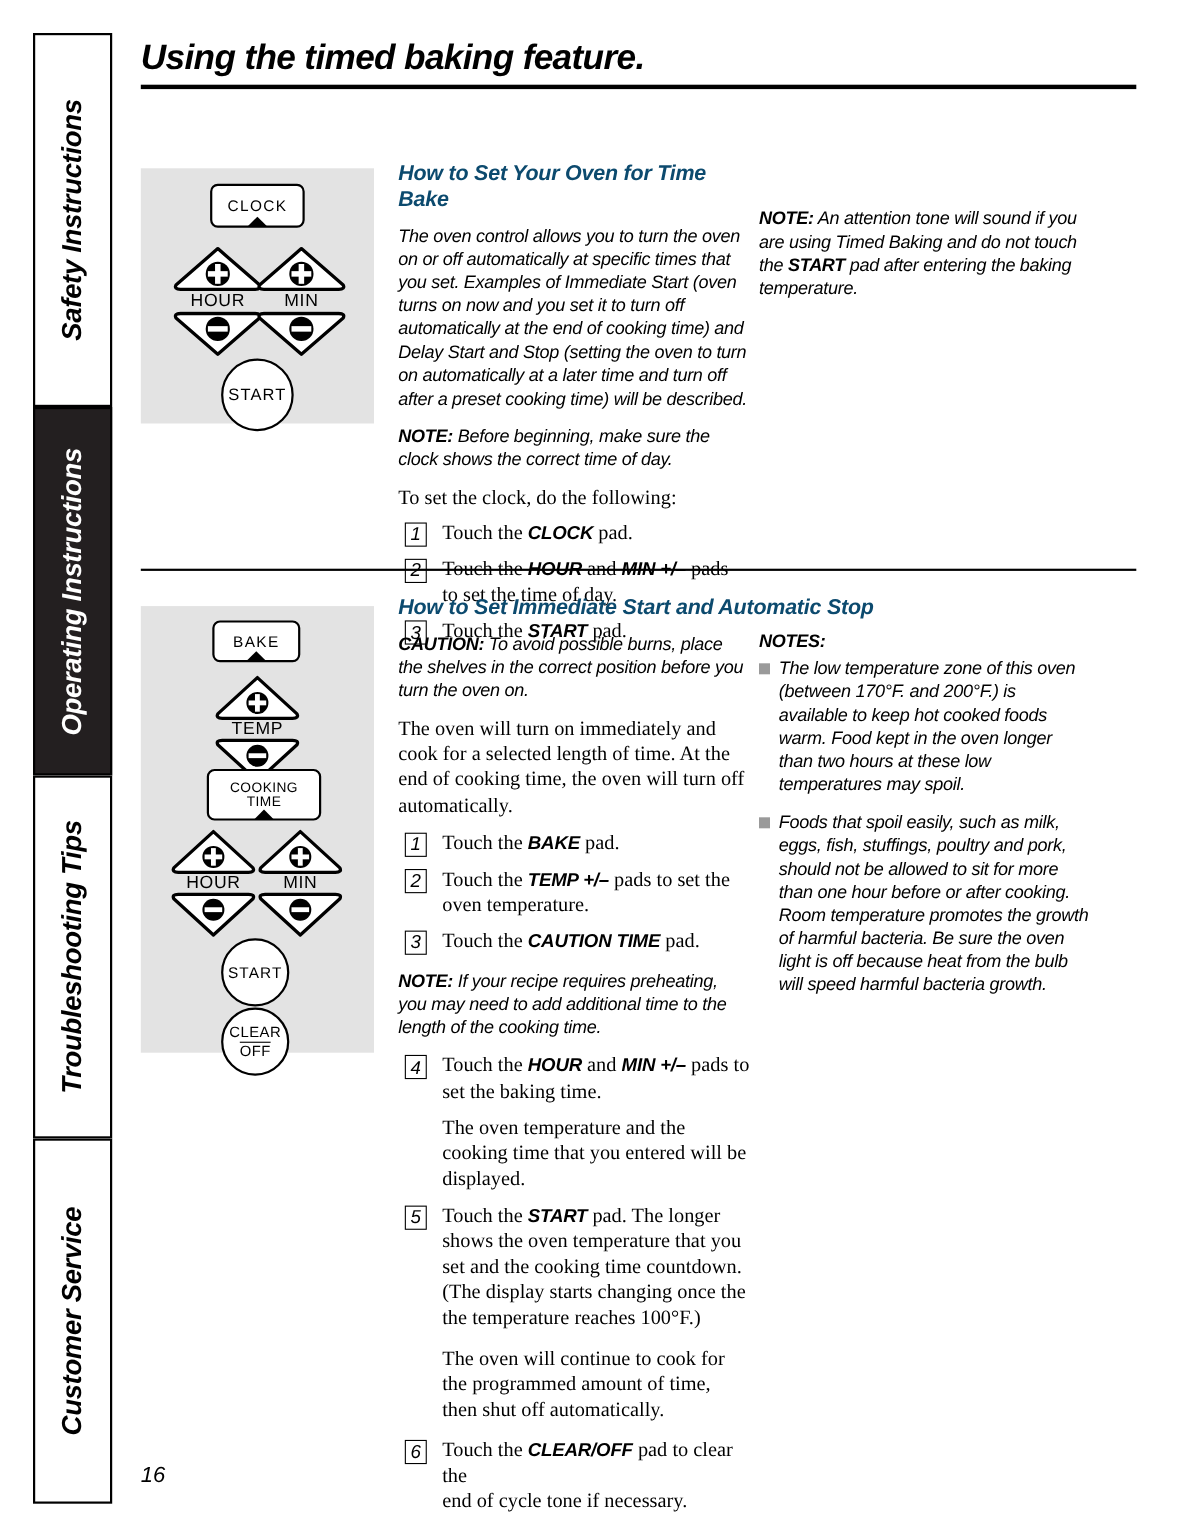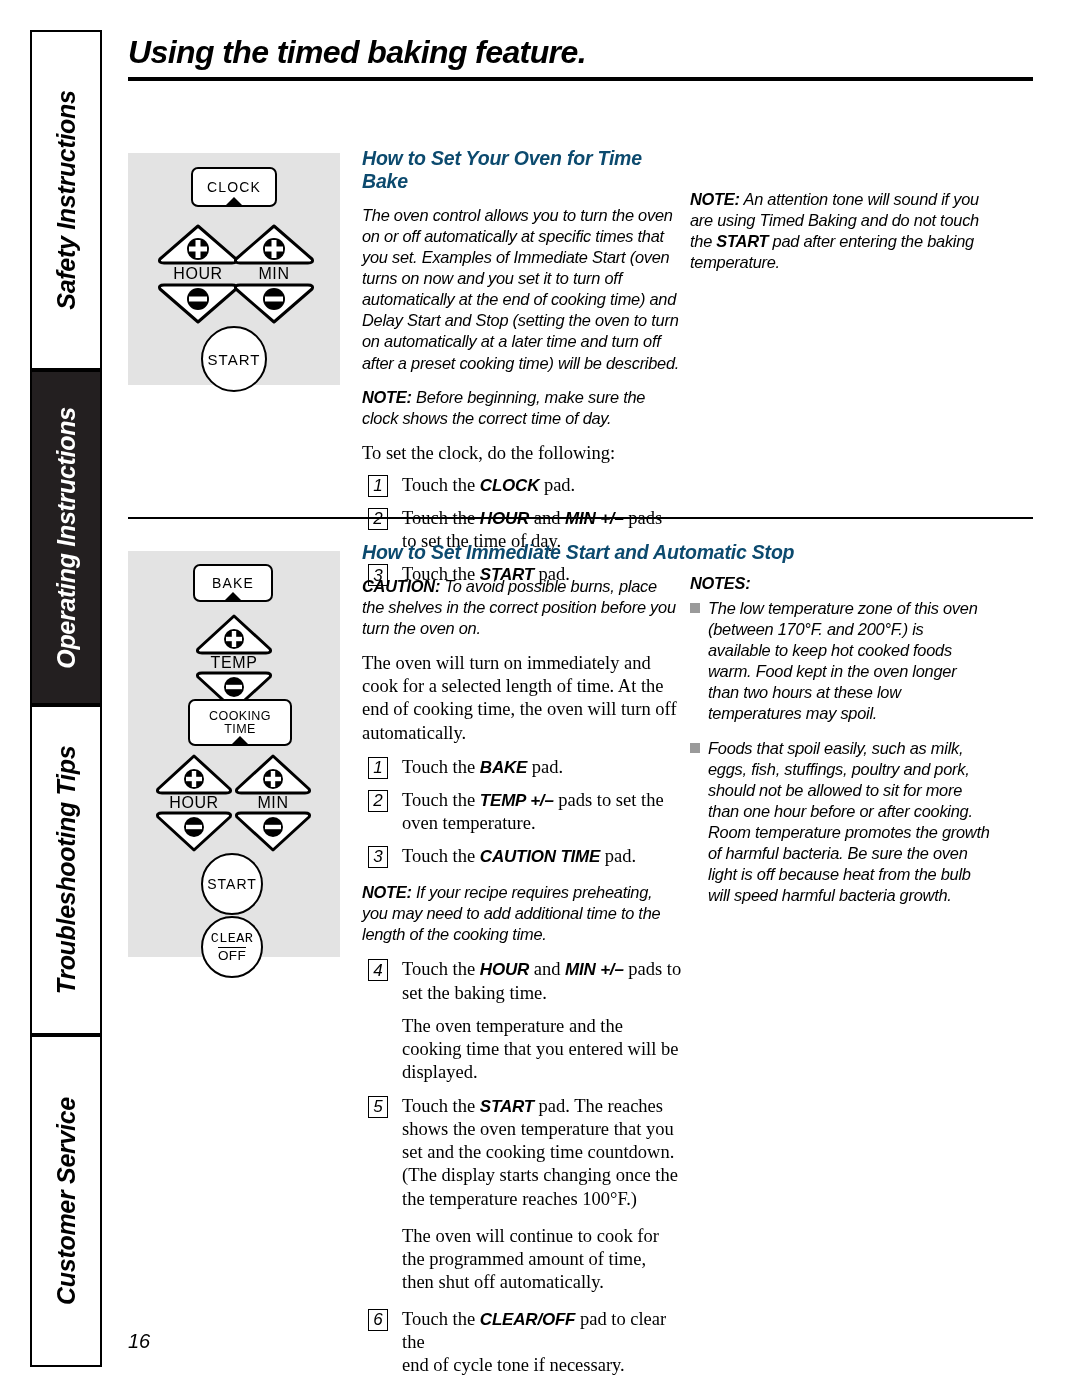--- a/index.html
+++ b/index.html
@@ -111,21 +111,21 @@
     font-size: 15px;
     letter-spacing: 1px;
     display: flex;
     flex-direction: column;
     align-items: center;
     justify-content: center;
     line-height: 1.0;
     color: #000;
   }
   .pad-circle .under { border-top: 1.6px solid #000; padding-top: 1px; }
-  .pad-circle .upper { padding-bottom: 1px; font-family: Liberation Mono, monospace; }
+  .pad-circle .upper { padding-bottom: 1px; }
 
   
   .tri-group { position: absolute; }
   .tri {
     position: absolute; left: 0;
     width: 84px; height: 40px;
     overflow: visible;
   }
   .tri svg { display: block; }
   .tri-label {
@@ -455,21 +455,21 @@
         <b>NOTE:</b><span> If your recipe requires preheating, you may need to add additional time to the length of the cooking time.</span>
       </p>
 
       <div class="step">
         <span class="num">4</span><span>Touch the </span><span class="pad">HOUR</span><span> and </span><span class="pad">MIN +/–</span><span> pads to</span><span class="cont">set the baking time.</span>
       </div>
 
       <p class="serif" style="padding-left:40px; margin-top:5px;">The oven temperature and the cooking time that you entered will be displayed.</p>
 
       <div class="step">
-        <span class="num">5</span><span>Touch the </span><span class="pad">START</span><span> pad. The reaches</span><span class="cont">shows the oven temperature that you set and the cooking time countdown. (The display starts changing once the the temperature reaches 100°F.)</span>
+        <span class="num">5</span><span>Touch the </span><span class="pad">START</span><span> pad. The longer</span><span class="cont">shows the oven temperature that you set and the cooking time countdown. (The display starts changing once the the temperature reaches 100°F.)</span>
       </div>
 
       <p class="serif" style="padding-left:40px; margin-top:14px;">The oven will continue to cook for the programmed amount of time, then shut off automatically.</p>
 
       <div class="step" style="margin-top:14px;">
         <span class="num">6</span><span>Touch the </span><span class="pad">CLEAR/OFF</span><span> pad to clear the</span><span class="cont">end of cycle tone if necessary.</span>
       </div>
     </div>
 
     <div class="col" style="left:562px; top:54px; width:300px;">

